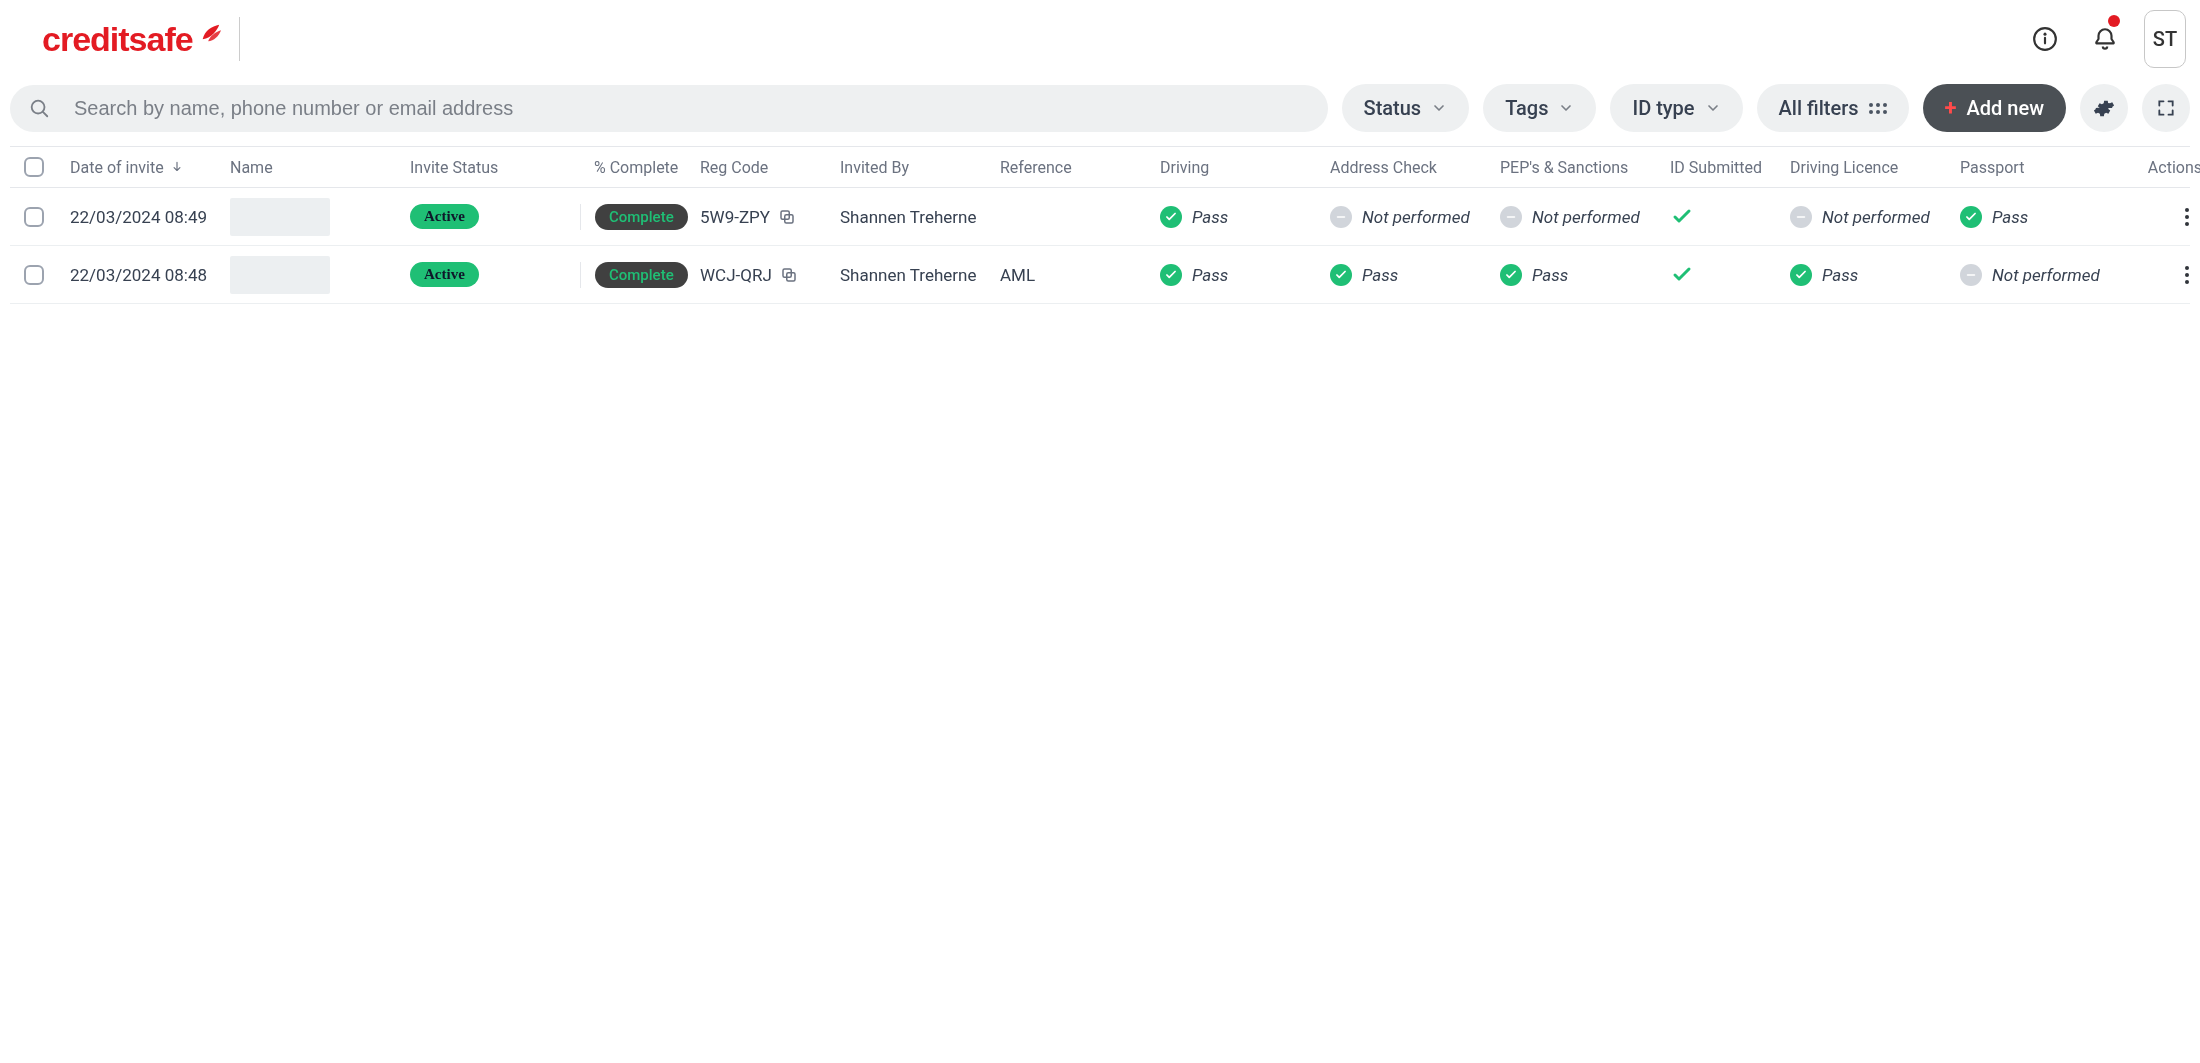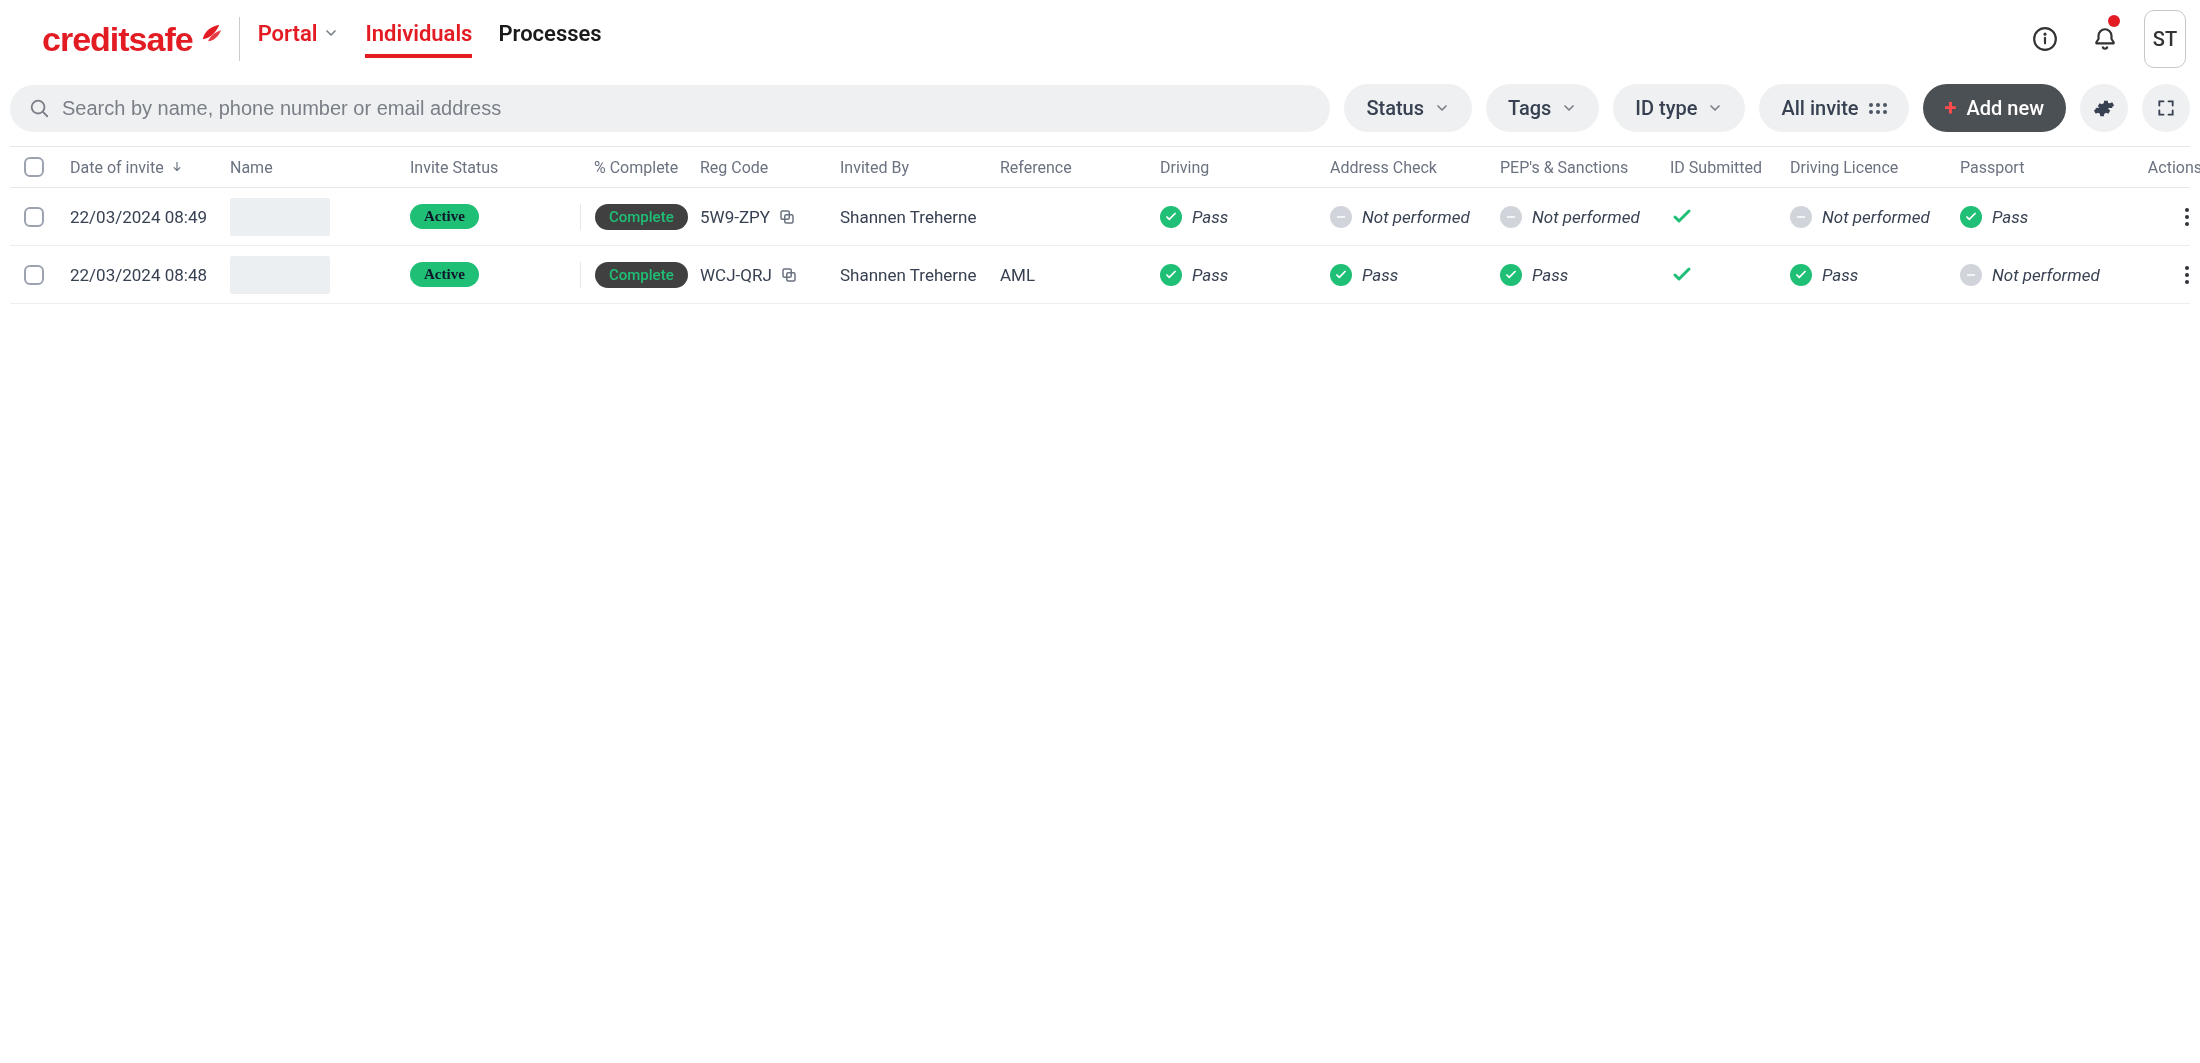--- a/index.html
+++ b/index.html
@@ -62,21 +62,21 @@
     width:12px; height:12px; border-radius:50%;
     background:#e31b23;
   }
 
   
   .filterbar {
     display:flex; align-items:center; gap:14px;
     padding: 10px 10px 14px 10px;
   }
   .search {
-    flex:1; display:flex; align-items:center; gap:12px;
+    flex:1; display:flex; align-items:center; gap:24px;
     background:#eef0f1; border-radius:24px;
     padding:12px 18px;
     color:#6b7280;
   }
   .search input {
     flex:1; border:none; background:transparent; outline:none;
     font-size:20px; color:#374151;
   }
   .search input::placeholder{ color:#7a7f87; }
   .chip {
@@ -171,36 +171,20 @@
   <div class="logo">
     <span>creditsafe</span>
     <span class="leaf">
       <svg viewBox="0 0 24 24" width="22" height="22">
           <path fill="#e31b23" d="M4 20 C6 10 14 6 22 4 C20 10 14 18 4 20 Z"></path>
           <path fill="#e31b23" d="M10 22 C12 16 18 12 24 10 C22 16 16 22 10 22 Z" opacity="0.85"></path>
         </svg>
     </span>
   </div>
   <div class="vrule"></div>
-  <div class="nav">
-    <div class="nav-item portal">
-      <span>Portal</span>
-      <span class="chevron-down">
-        <svg width="16" height="16" viewBox="0 0 24 24">
-            <path d="M6 9l6 6 6-6" fill="none" stroke="#7a7f87" stroke-width="2.5" stroke-linecap="round" stroke-linejoin="round"></path>
-          </svg>
-      </span>
-    </div>
-    <div class="nav-item active">
-      <span>Individuals</span>
-    </div>
-    <div class="nav-item">
-      <span>Processes</span>
-    </div>
-  </div>
 
   <div class="spacer"></div>
 
   <div class="icon-btn">
     <span>
       <svg width="26" height="26" viewBox="0 0 24 24">
           <circle cx="12" cy="12" r="10" fill="none" stroke="#333" stroke-width="2"></circle>
           <circle cx="12" cy="7.5" r="1.4" fill="#333"></circle>
           <rect x="11" y="10" width="2" height="7" rx="1" fill="#333"></rect>
         </svg>
@@ -249,21 +233,21 @@
   </div>
   <div class="chip">
     <span>ID type</span>
     <span>
         <svg width="16" height="16" viewBox="0 0 24 24">
           <path d="M6 9l6 6 6-6" fill="none" stroke="#7a7f87" stroke-width="2.5" stroke-linecap="round" stroke-linejoin="round"></path>
         </svg>
       </span>
   </div>
   <div class="chip">
-    <span>All invite</span>
+    <span>All filters</span>
     <span class="grip-icon">
         <span></span>
         <span></span>
         <span></span>
         <span></span>
         <span></span>
         <span></span>
       </span>
   </div>
 

